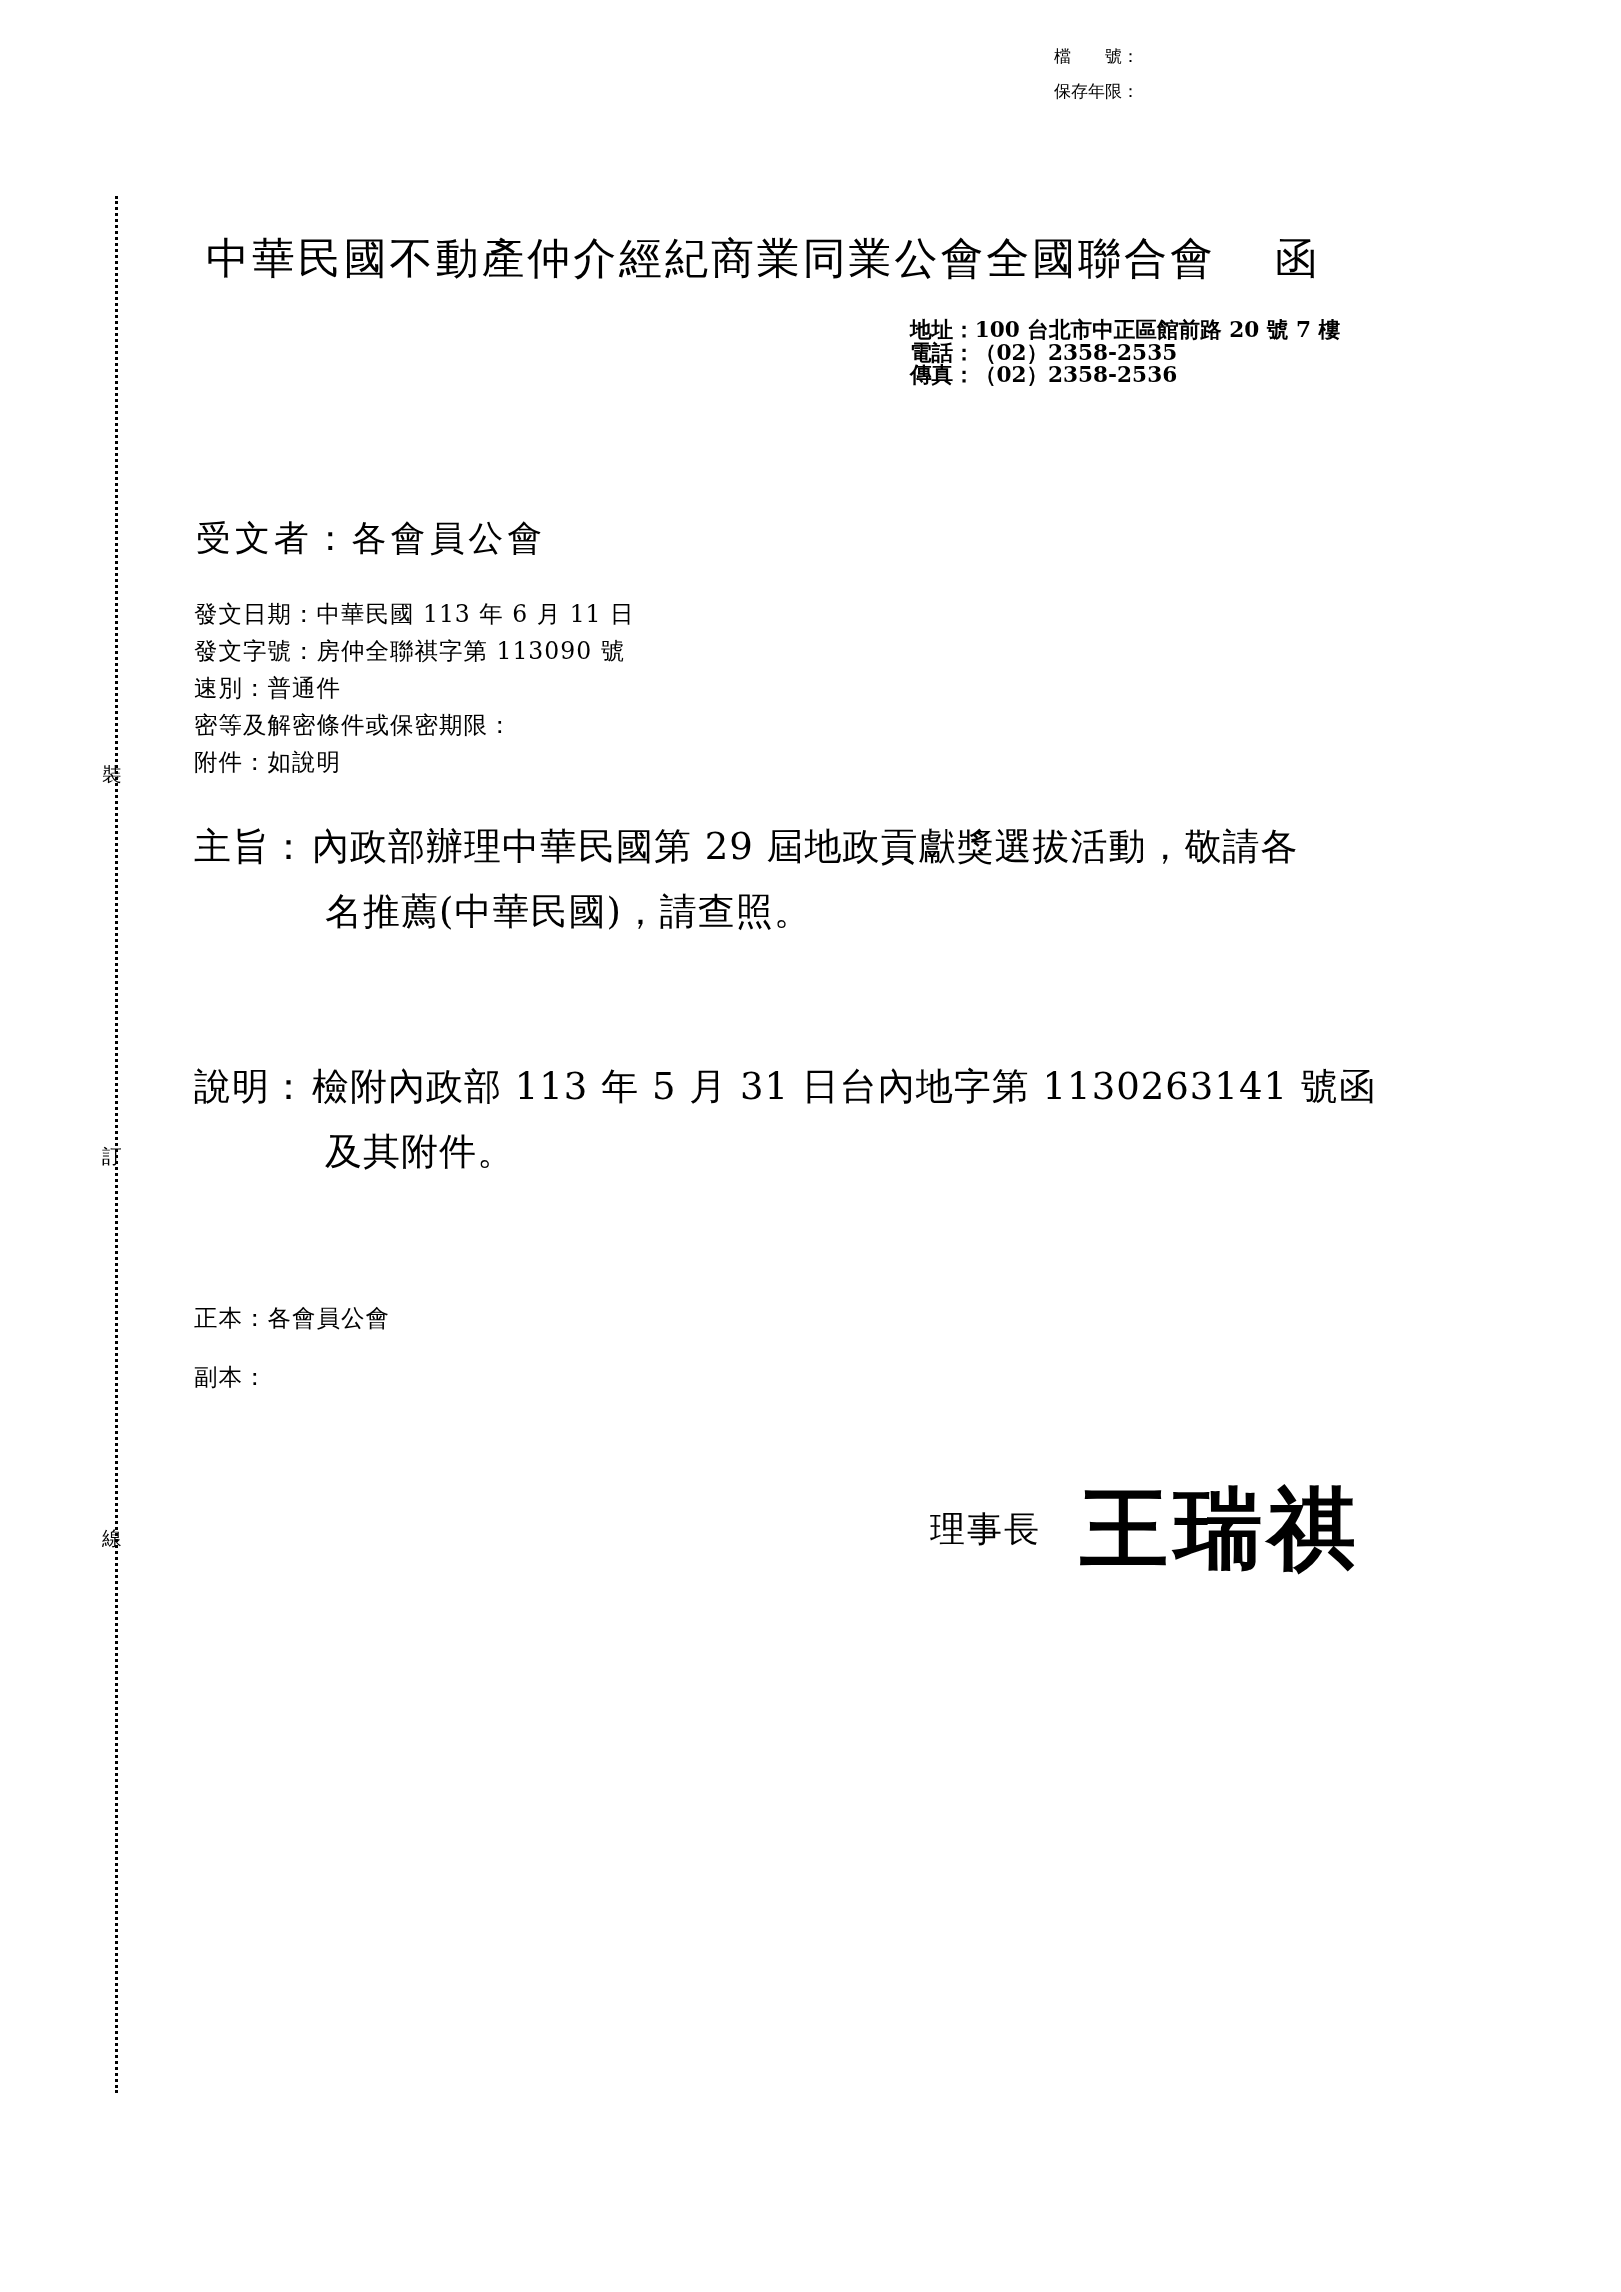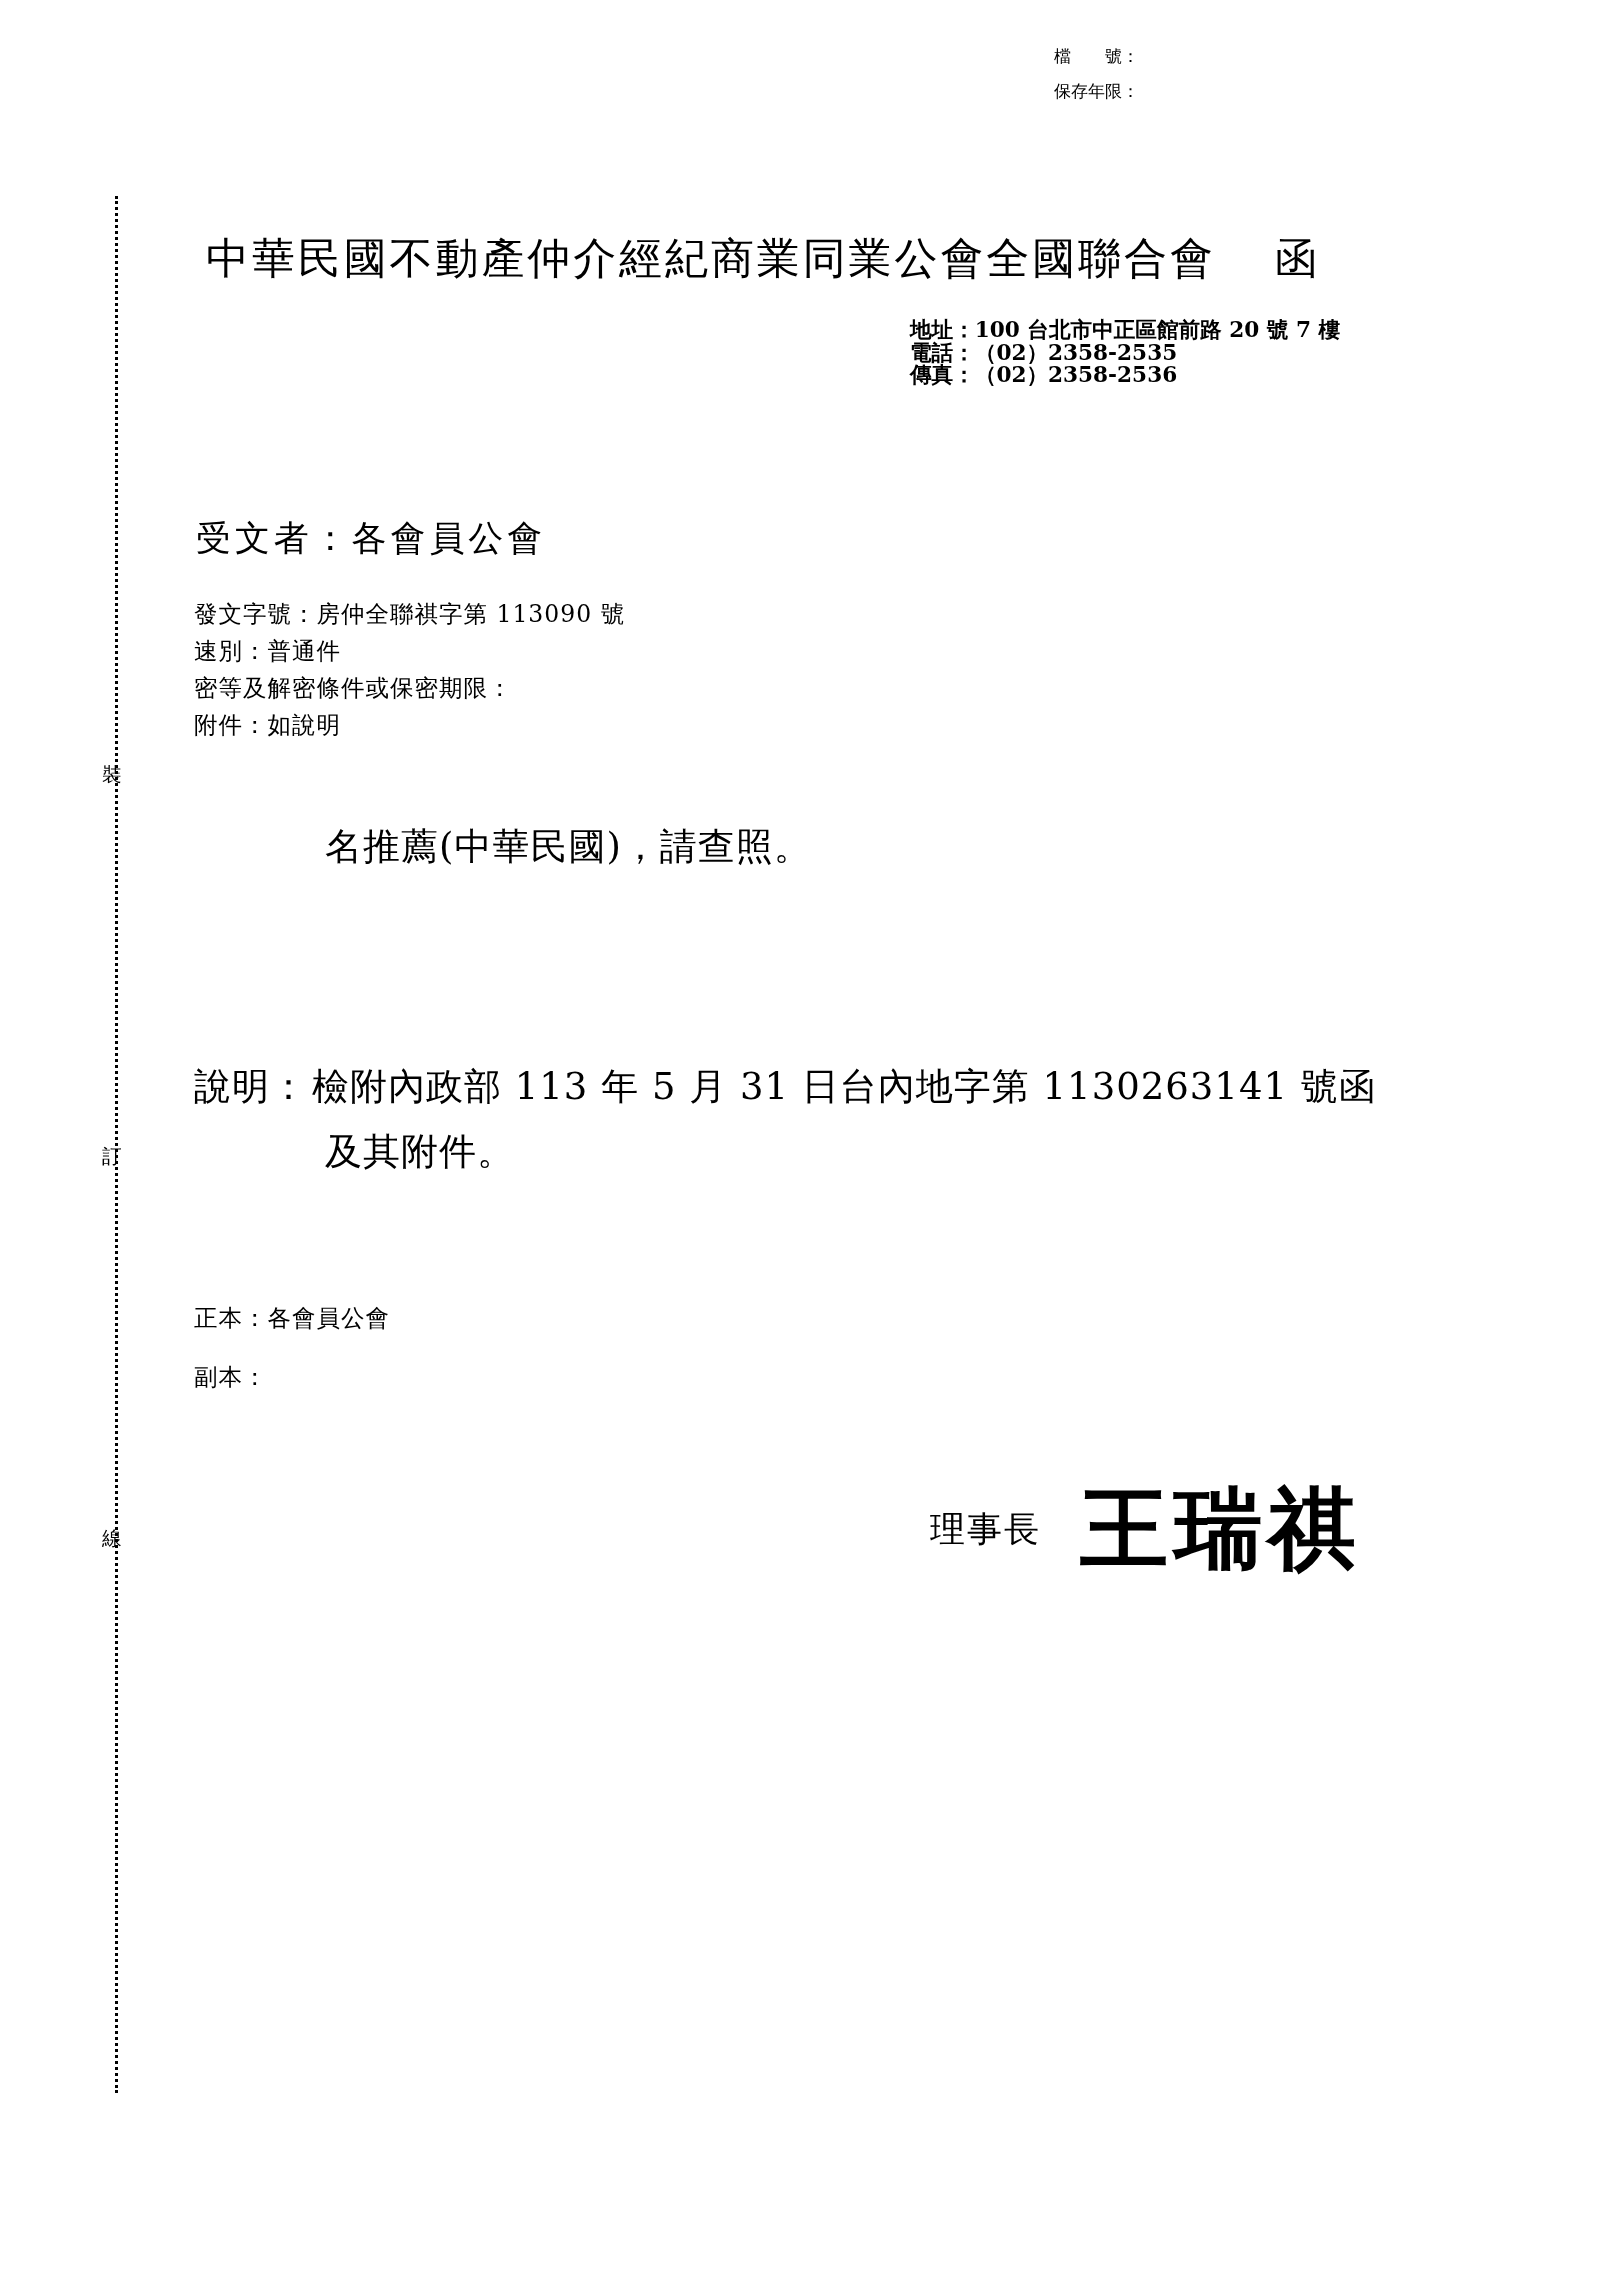--- a/index.html
+++ b/index.html
@@ -83,27 +83,29 @@
   <div>地址：100 台北市中正區館前路 20 號 7 樓</div>
   <div>電話：（02）2358-2535</div>
   <div>傳真：（02）2358-2536</div>
 </div>
 
 <div class="abs recipient">
   <span>受文者：</span><span>各會員公會</span>
 </div>
 
 <div class="abs meta">
+  <div>發文日期：中華民國 113 年 6 月 11 日</div>
   <div>發文字號：房仲全聯祺字第 113090 號</div>
   <div>速別：普通件</div>
   <div>密等及解密條件或保密期限：</div>
   <div>附件：如說明</div>
 </div>
 
 <div class="abs subject">
+  <div><span class="label">主旨：</span><span>內政部辦理中華民國第 29 屆地政貢獻獎選拔活動，敬請各</span></div>
   <div class="indent">名推薦(中華民國)，請查照。</div>
 </div>
 
 <div class="abs explain">
   <div><span style="display:inline-block;width:118px;">說明：</span><span>檢附內政部 113 年 5 月 31 日台內地字第 1130263141 號函</span></div>
   <div class="indent">及其附件。</div>
 </div>
 
 <div class="abs cc">
   <div>正本：各會員公會</div>

